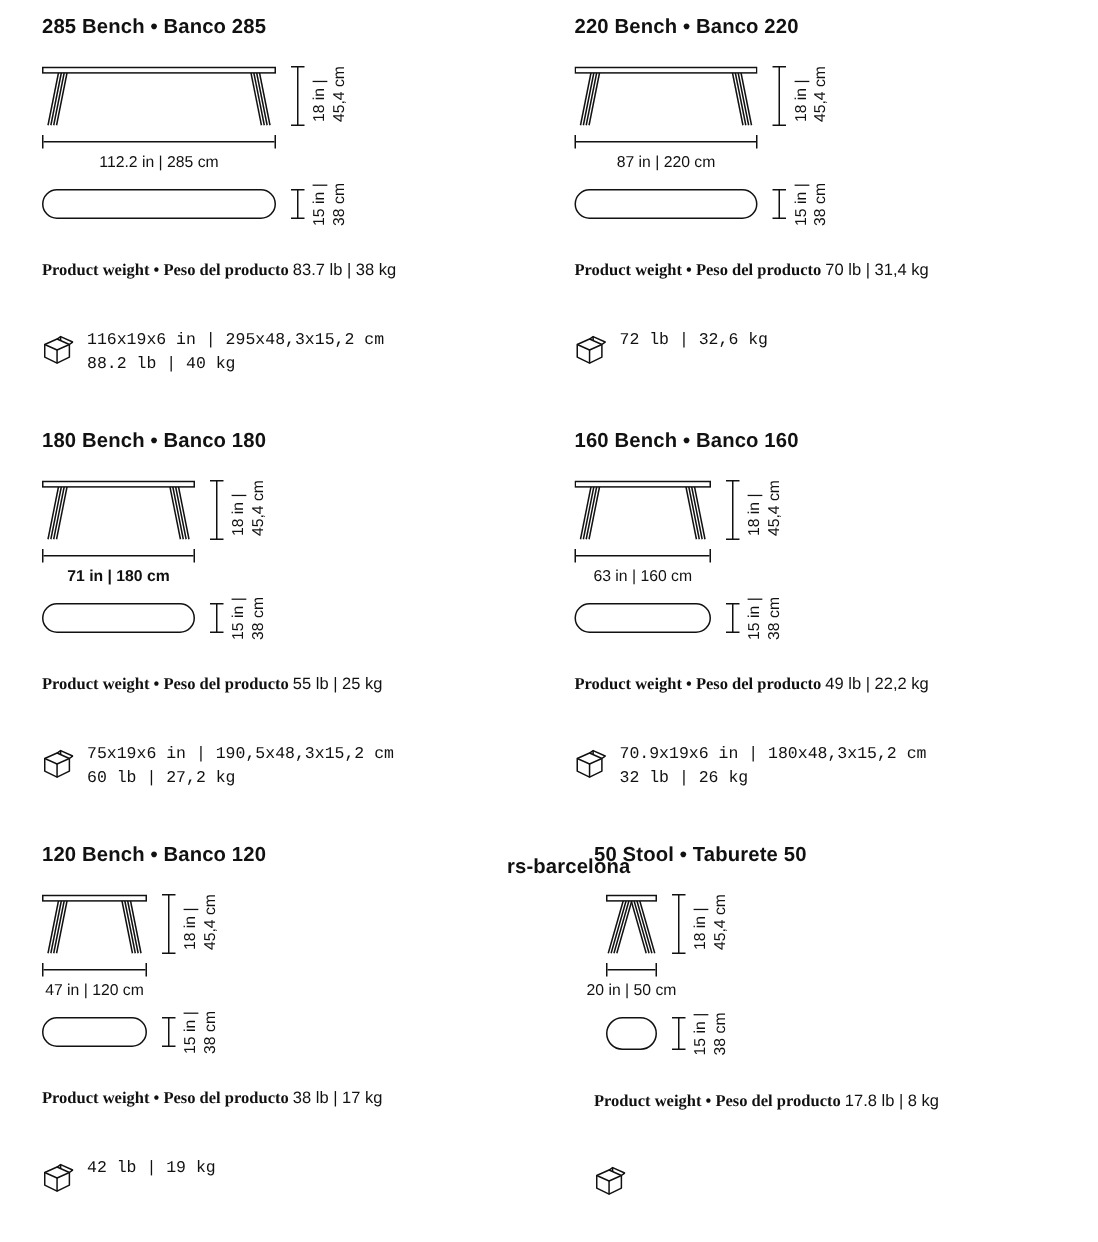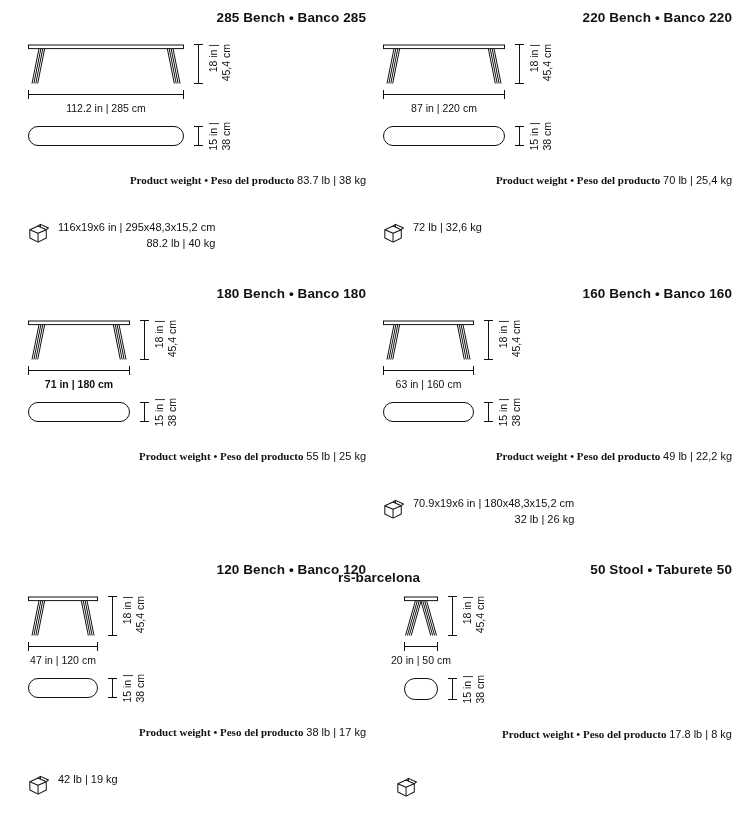--- a/index.html
+++ b/index.html
@@ -9,21 +9,20 @@
     color:#111;
     -webkit-font-smoothing:antialiased;
   }
   .page{
     position:relative;
     width:732px;height:828px;
     display:grid;
     grid-template-columns:366px 366px;
     grid-auto-rows:276px;
     overflow:hidden;
-    text-align:right;
   }
   .cell{
     box-sizing:border-box;
     padding:10px 0 0 28px;
   }
   .cell:nth-child(even){padding-left:17px;}
   .cell.variant-stool{padding-left:30px;}
   .title{
     margin:0;
     font-size:13.5px;
@@ -96,20 +95,21 @@
   .pw{
     margin:28px 0 0;
     font-size:11px;
     white-space:nowrap;
   }
   .pw .pw-label{font-weight:700;font-family:Liberation Serif, serif;}
   .box-row{
     display:flex;
     align-items:flex-start;
     margin-top:34px;
+    font-family:Liberation Mono, monospace;
   }
   .box-icon{flex:0 0 auto;margin-top:0;}
   .box-text{
     margin-left:9px;
     font-size:11px;
     line-height:1.4;
     white-space:nowrap;
   }
   .watermark{
     position:absolute;
@@ -222,21 +222,21 @@
         <div class="vdim"></div>
         <div class="vlabel">
           <div>15 in |</div>
           <div>38 cm</div>
         </div>
       </div>
     </div>
 
     <p class="pw">
       <span class="pw-label">Product weight • Peso del producto </span>
-      <span>70 lb | 25,4 kg</span>
+      <span>70 lb | 31,4 kg</span>
     </p>
 
     <div class="box-row">
       <svg class="box-icon" width="21" height="25" viewBox="0 0 23 25">
         <g fill="none" stroke="#111" stroke-width="1.1" stroke-linejoin="round">
           <path d="M11 5.4 L20 9.4 L20 18.6 L11 23 L2 18.6 L2 9.4 Z"></path>
           <path d="M2 9.4 L11 13.4 L20 9.4"></path>
           <path d="M11 13.4 L11 23"></path>
           <path d="M11 5.4 L13.6 3.6 L22.4 7.6 L20 9.4"></path>
           <path d="M13.6 3.6 L13.6 6.6"></path>
@@ -286,20 +286,35 @@
           <div>38 cm</div>
         </div>
       </div>
     </div>
 
     <p class="pw">
       <span class="pw-label">Product weight • Peso del producto </span>
       <span>55 lb | 25 kg</span>
     </p>
 
+    <div class="box-row">
+      <svg class="box-icon" width="21" height="25" viewBox="0 0 23 25">
+        <g fill="none" stroke="#111" stroke-width="1.1" stroke-linejoin="round">
+          <path d="M11 5.4 L20 9.4 L20 18.6 L11 23 L2 18.6 L2 9.4 Z"></path>
+          <path d="M2 9.4 L11 13.4 L20 9.4"></path>
+          <path d="M11 13.4 L11 23"></path>
+          <path d="M11 5.4 L13.6 3.6 L22.4 7.6 L20 9.4"></path>
+          <path d="M13.6 3.6 L13.6 6.6"></path>
+        </g>
+      </svg>
+      <div class="box-text">
+        <div>75x19x6 in | 190,5x48,3x15,2 cm</div>
+        <div>60 lb | 27,2 kg</div>
+      </div>
+    </div>
   </section>
 
   <section class="cell variant-bench">
     <h3 class="title">160 Bench • Banco 160</h3>
 
     <div class="draw-area">
       <div class="draw-row">
         <div class="side-view"><svg width="91" height="40" viewBox="0 0 91 40">
               <g stroke="#111" stroke-width="1" fill="none">
                 <line x1="11" y1="4.5" x2="4" y2="39.5"></line>

